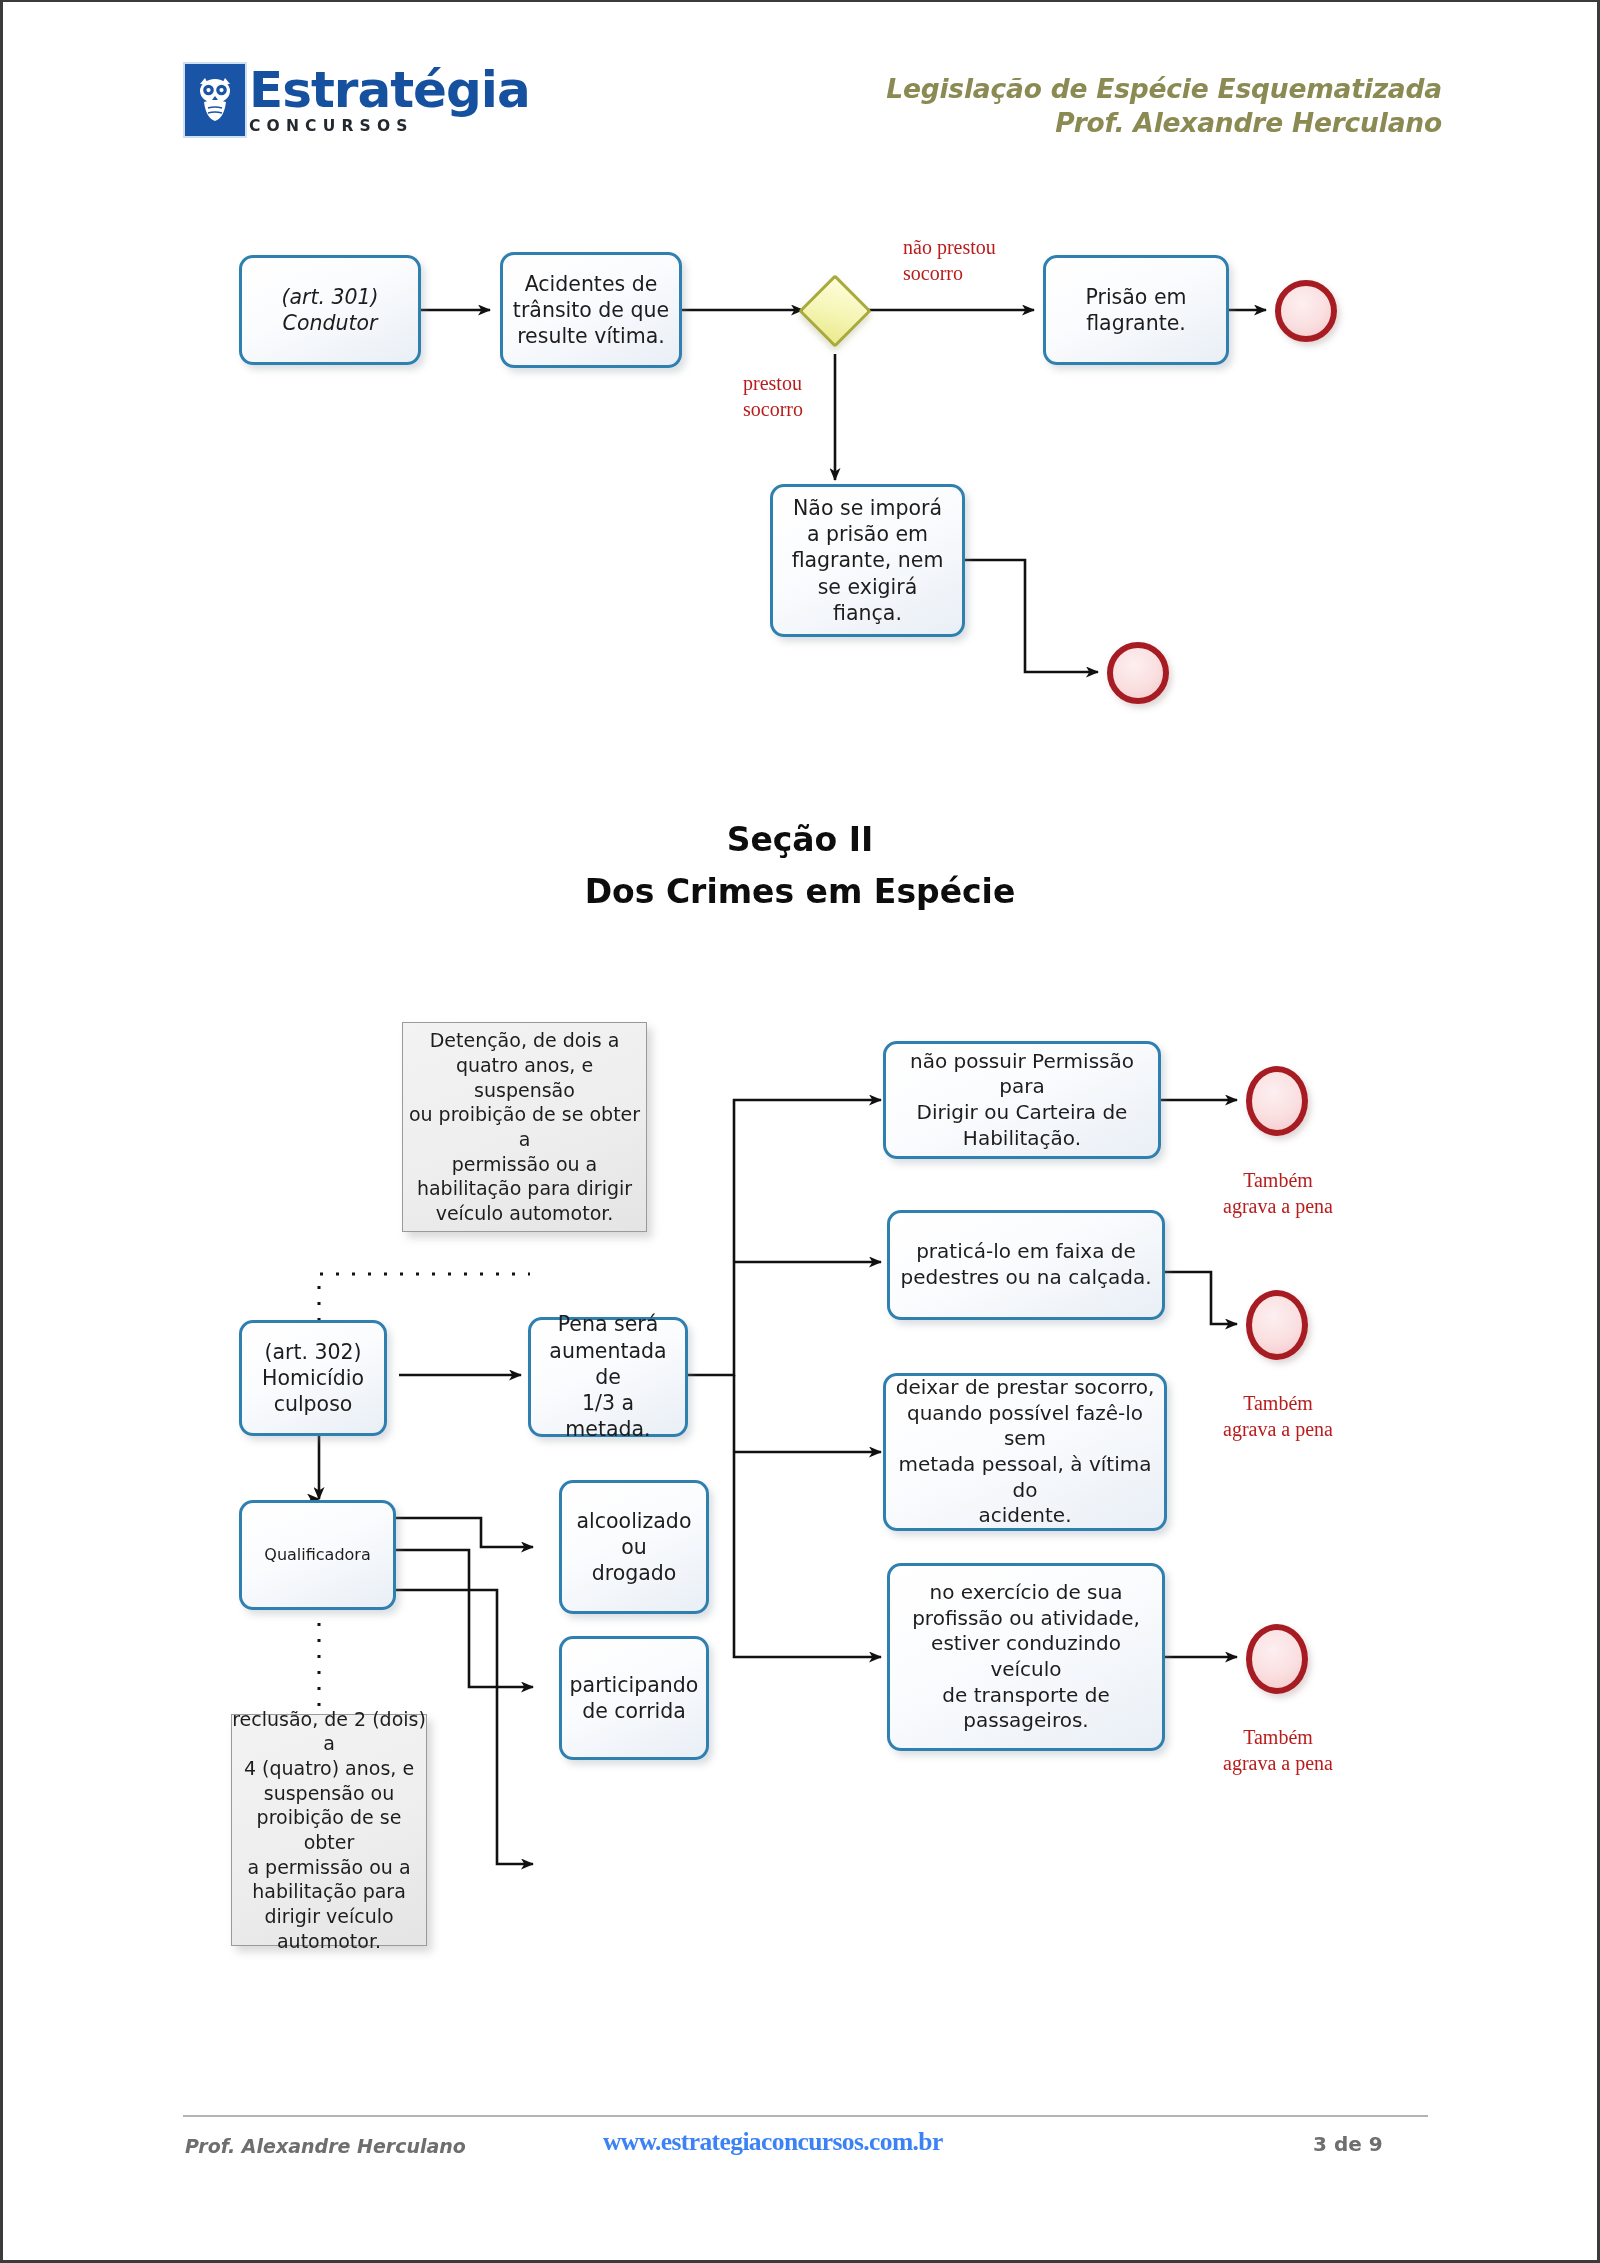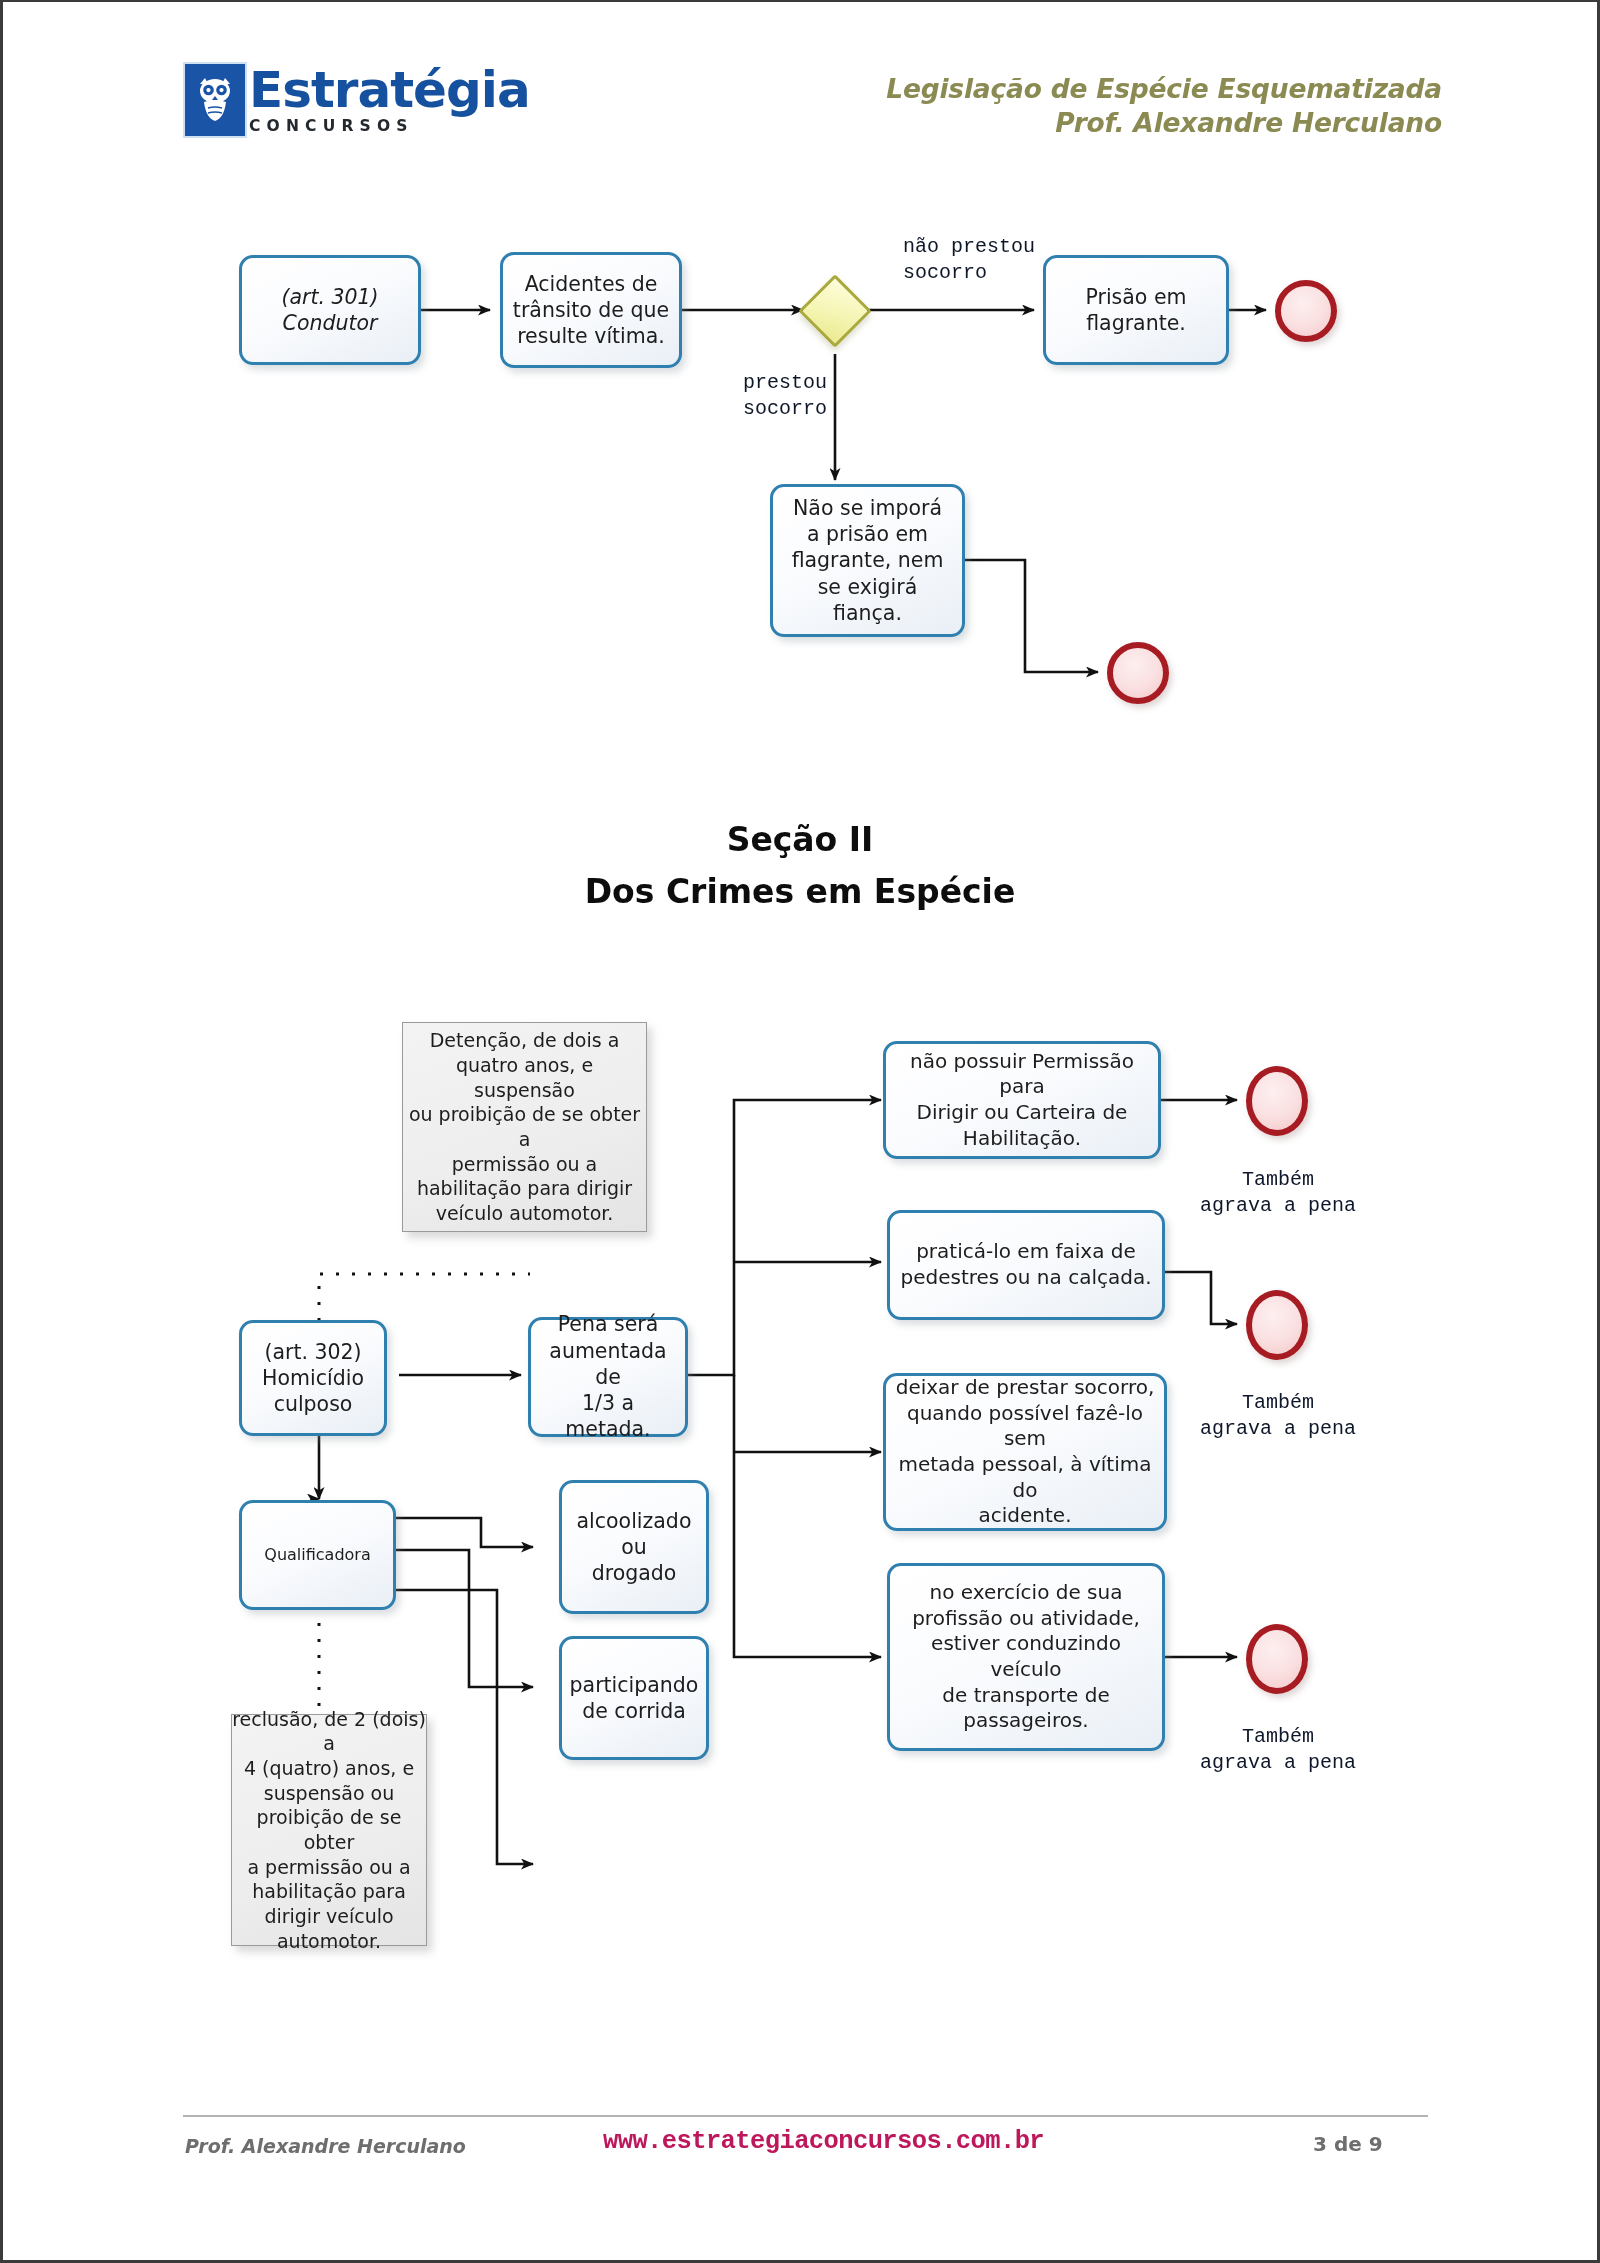--- a/index.html
+++ b/index.html
@@ -43,35 +43,35 @@
   }
   .gateway{position:absolute;}
   .gateway i{display:block;width:100%;height:100%;
     background:linear-gradient(150deg,#fdfdda 0%,#f5f5b4 55%,#eaea8e 100%);
     border:3px solid #a9a93c;transform:rotate(45deg);box-sizing:border-box;
     box-shadow:3px 3px 6px rgba(160,160,120,.35);border-radius:3px;}
   .endev{position:absolute;border-radius:50%;box-sizing:border-box;
     border:6px solid #a61c22;
     background:radial-gradient(circle at 42% 34%,#fdeff0 0%,#fadfe0 55%,#f3c5c7 100%);
     box-shadow:3px 4px 6px rgba(150,120,120,.30);}
-  .lbl{position:absolute;font-family:Liberation Mono, monospace;color:#0f172a;line-height:1.3;
+  .lbl{position:absolute;font-family:Liberation Serif, serif;color:#b91c1c;line-height:1.3;
        text-align:center;}
 
   svg.wires{position:absolute;left:0;top:0;width:1600px;height:2263px;pointer-events:none;}
 
   
   .sec{position:absolute;width:100%;text-align:center;font-family:"DejaVu Sans",sans-serif;
        font-weight:bold;color:#0d0d0d;}
 
   
   .frule{position:absolute;left:180px;top:2113px;width:1245px;height:2px;background:#b4b4b4;}
   .f-left{position:absolute;left:182px;top:2133px;font-family:"DejaVu Sans",sans-serif;
     font-style:italic;font-weight:bold;font-size:19px;color:#6e6e6e;}
-  .f-mid{position:absolute;left:600px;top:2125px;font-family:Liberation Mono, monospace;
-    font-weight:bold;font-size:25.5px;color:#be185d;letter-spacing:-.6px;}
+  .f-mid{position:absolute;left:600px;top:2125px;font-family:Liberation Serif, serif;
+    font-weight:bold;font-size:25.5px;color:#3b82f6;letter-spacing:-.6px;}
   .f-right{position:absolute;left:1310px;top:2130px;font-family:"DejaVu Sans",sans-serif;
     font-weight:bold;font-size:20px;color:#6e6e6e;}
 </style>
 </head>
 <body>
 
 <div class="page">
 
   <div class="logo-wrap">
     <div class="logo-mark">

